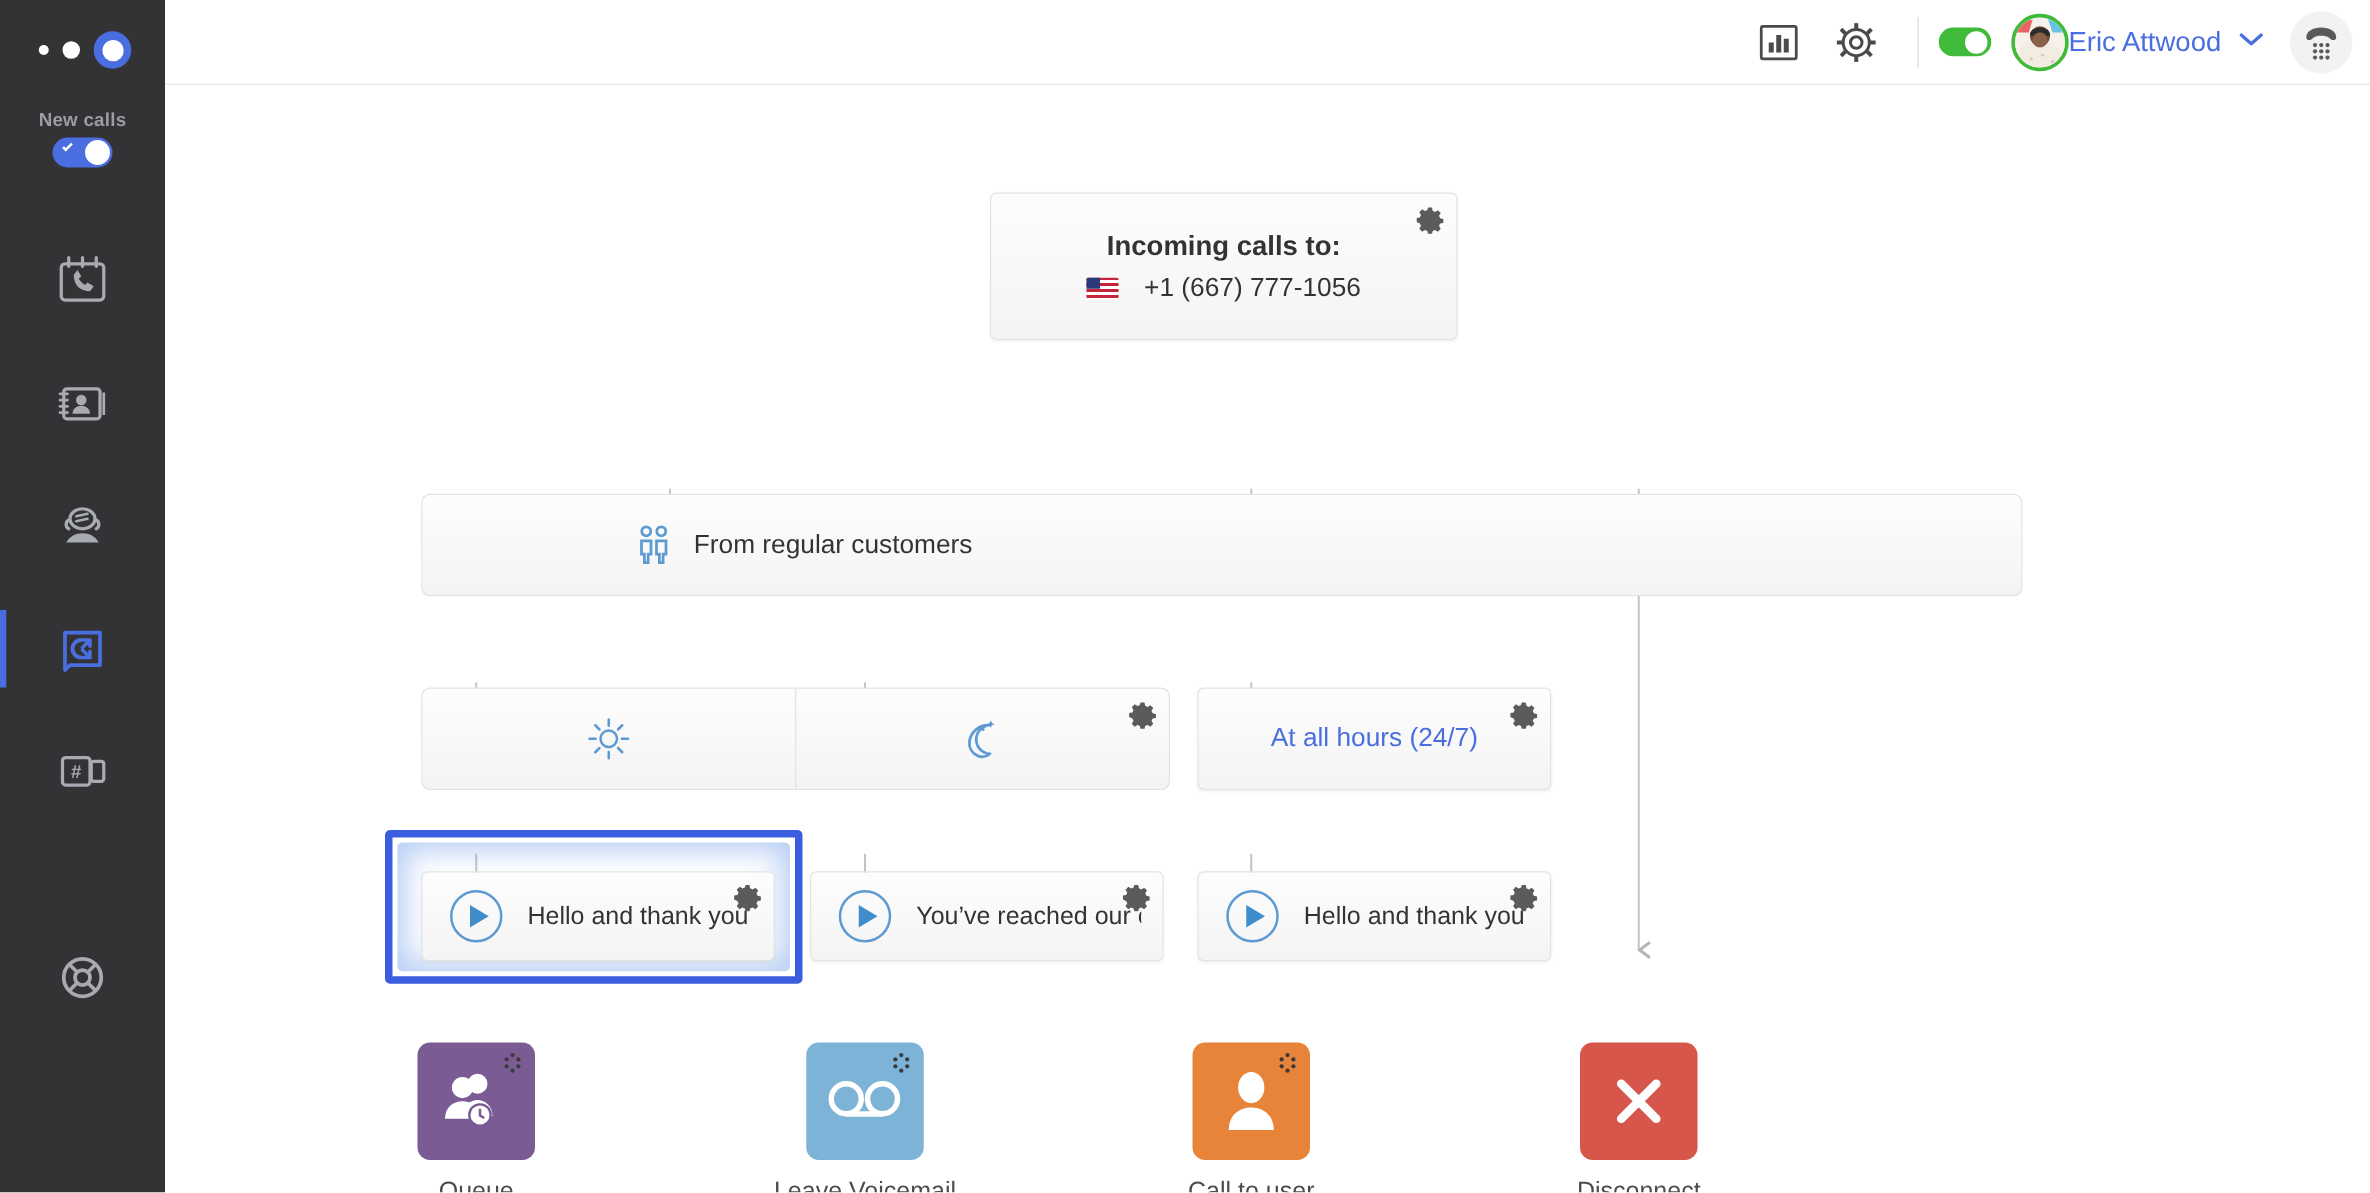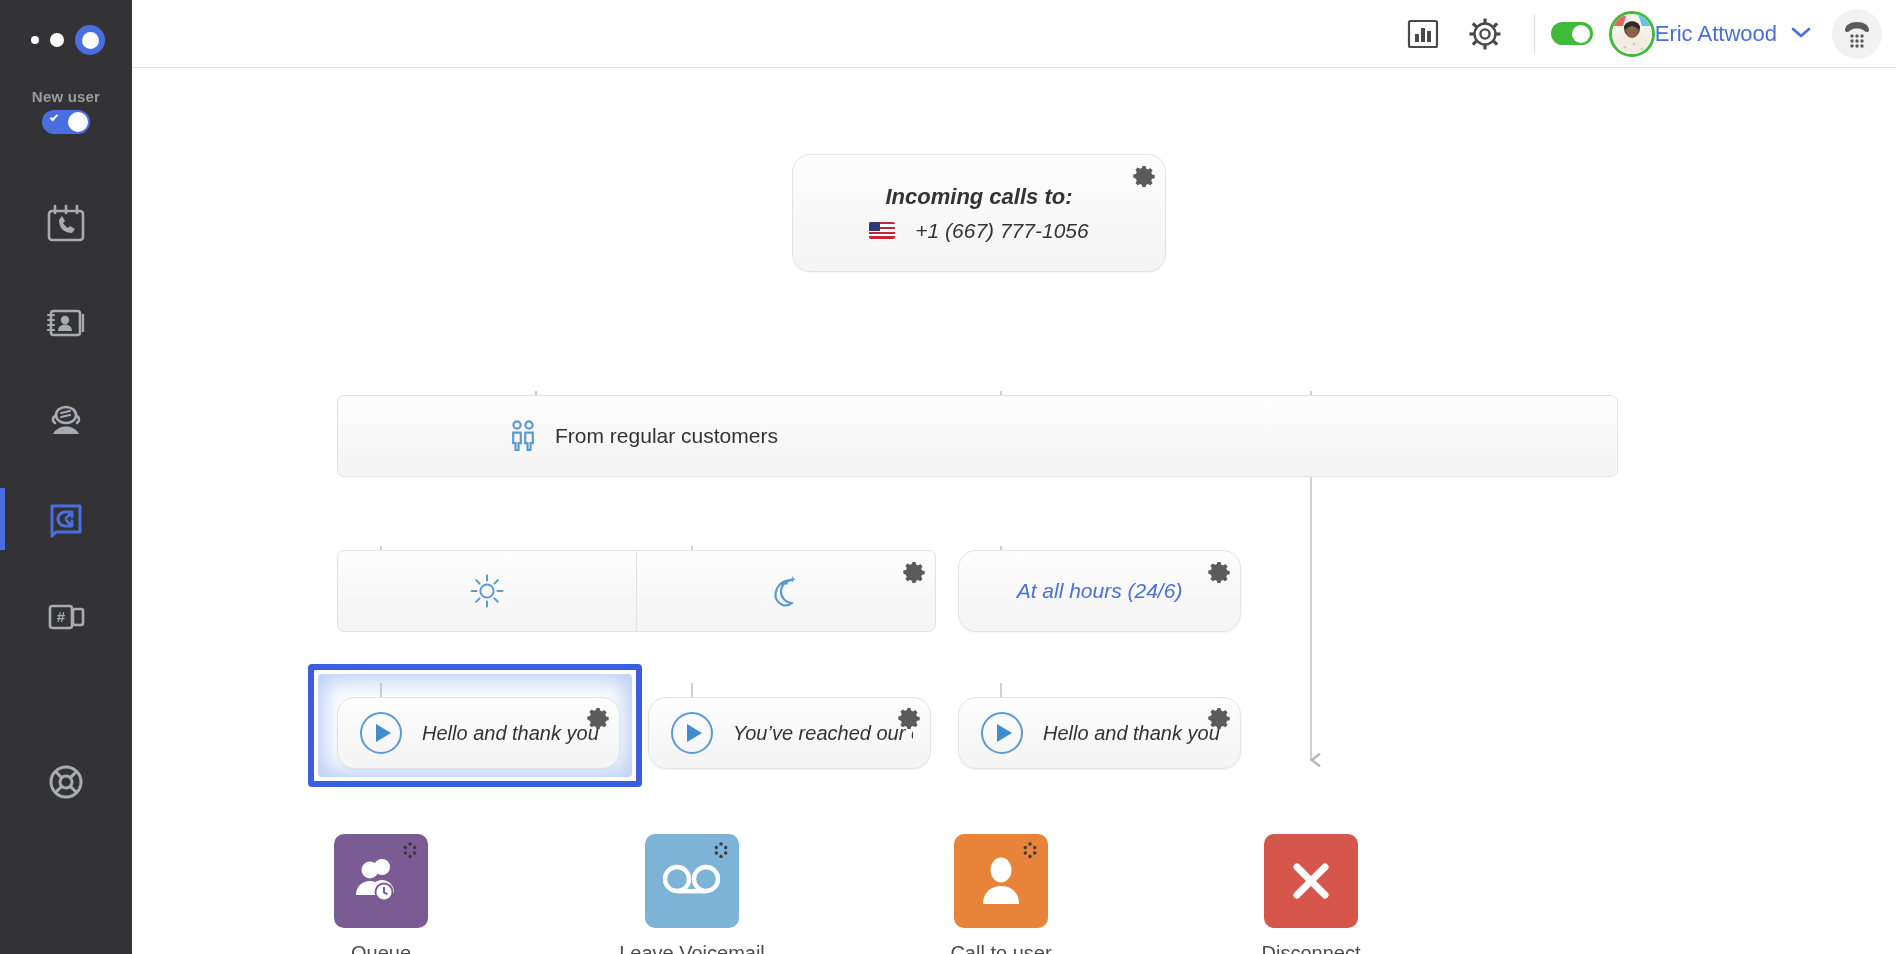--- a/index.html
+++ b/index.html
@@ -94,23 +94,22 @@
     margin-left: 20px; cursor: pointer;
   }
 
   
   .canvas { position: relative; width: 100%; height: 886px; overflow: hidden; }
   .svg-links { position: absolute; left: 0; top: 0; width: 100%; height: 886px;
                pointer-events: none; }
 
   .node {
     position: absolute; background: linear-gradient(#fdfdfd, #f4f4f4);
-    border: 1px solid #e3e3e3; border-radius: 18px;
+    border: 1px solid #e3e3e3; border-radius: 5px;
     box-shadow: 0 1px 2px rgba(0,0,0,.05);
-    font-style: italic;
   }
   .gear { position: absolute; cursor: pointer; }
 
   
   .root-node {
     left: 660px; top: 86px; width: 374px; height: 118px;
     display: flex; flex-direction: column; align-items: center;
     justify-content: center; gap: 9px;
   }
   .root-title { font-size: 22px; font-weight: bold; color: #333; }
@@ -199,21 +198,21 @@
 
     <div class="logo-dots">
       <span class="dot-s"></span>
       <span class="dot-m"></span>
       <span class="dot-ring">
           <i></i>
         </span>
     </div>
 
     <div class="newlook-wrap">
-      <div class="newlook-label">New user</div>
+      <div class="newlook-label">New calls</div>
       <div class="newlook-toggle">
         <span class="chk"></span>
         <span class="knob"></span>
       </div>
     </div>
 
     <div class="nav">
 
       <div class="nav-item">
         <svg width="46" height="46" viewBox="0 0 46 46">
@@ -449,21 +448,21 @@
           <div class="gear" style="right:10px; top:10px;">
             <svg width="22" height="22" viewBox="0 0 22 22">
               <path d="M11 7.1A3.9 3.9 0 1 0 11 14.9 3.9 3.9 0 0 0 11 7.1zm0 2.5a1.4 1.4 0 1 1 0 2.8 1.4 1.4 0 0 1 0-2.8z" fill="#5b5b5b"></path>
               <path d="M9.4 1h3.2l.5 2.6 2 .9 2.2-1.4 2.3 2.3-1.4 2.2.9 2 2.6.5v3.2l-2.6.5-.9 2 1.4 2.2-2.3 2.3-2.2-1.4-2 .9-.5 2.6H9.4l-.5-2.6-2-.9-2.2 1.4-2.3-2.3 1.4-2.2-.9-2L.3 12.6V9.4l2.6-.5.9-2L2.4 4.7l2.3-2.3 2.2 1.4 2-.9z" fill="#5b5b5b"></path>
             </svg>
           </div>
         </div>
       </div>
 
       <div class="node hours-24">
-        <span class="lbl">At all hours (24/6)</span>
+        <span class="lbl">At all hours (24/7)</span>
         <div class="gear" style="right:10px; top:10px;">
           <svg width="22" height="22" viewBox="0 0 22 22">
             <path d="M11 7.1A3.9 3.9 0 1 0 11 14.9 3.9 3.9 0 0 0 11 7.1zm0 2.5a1.4 1.4 0 1 1 0 2.8 1.4 1.4 0 0 1 0-2.8z" fill="#5b5b5b"></path>
             <path d="M9.4 1h3.2l.5 2.6 2 .9 2.2-1.4 2.3 2.3-1.4 2.2.9 2 2.6.5v3.2l-2.6.5-.9 2 1.4 2.2-2.3 2.3-2.2-1.4-2 .9-.5 2.6H9.4l-.5-2.6-2-.9-2.2 1.4-2.3-2.3 1.4-2.2-.9-2L.3 12.6V9.4l2.6-.5.9-2L2.4 4.7l2.3-2.3 2.2 1.4 2-.9z" fill="#5b5b5b"></path>
           </svg>
         </div>
       </div>
 
       <div class="selection-ring"></div>
 

